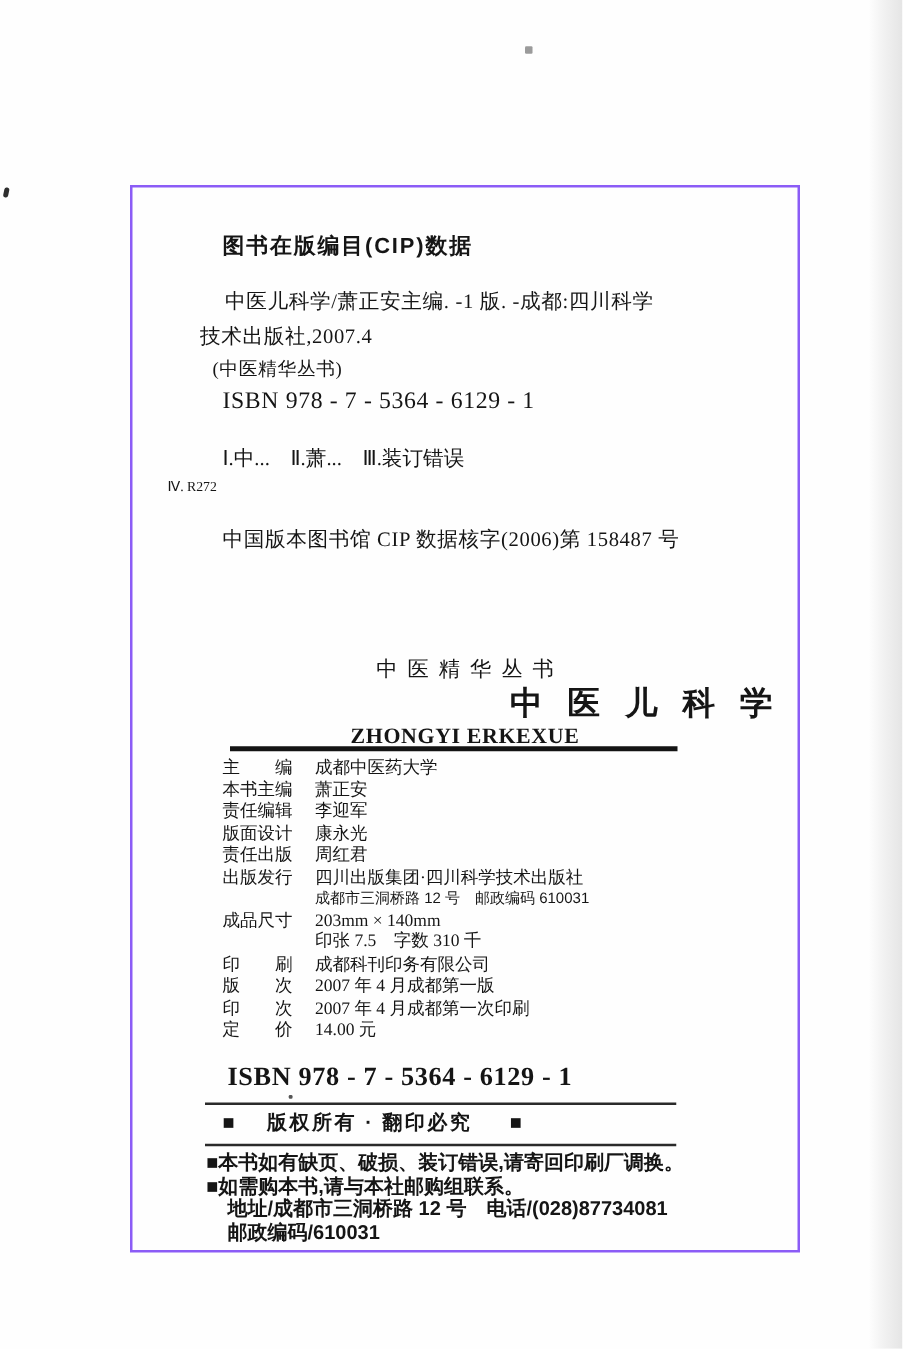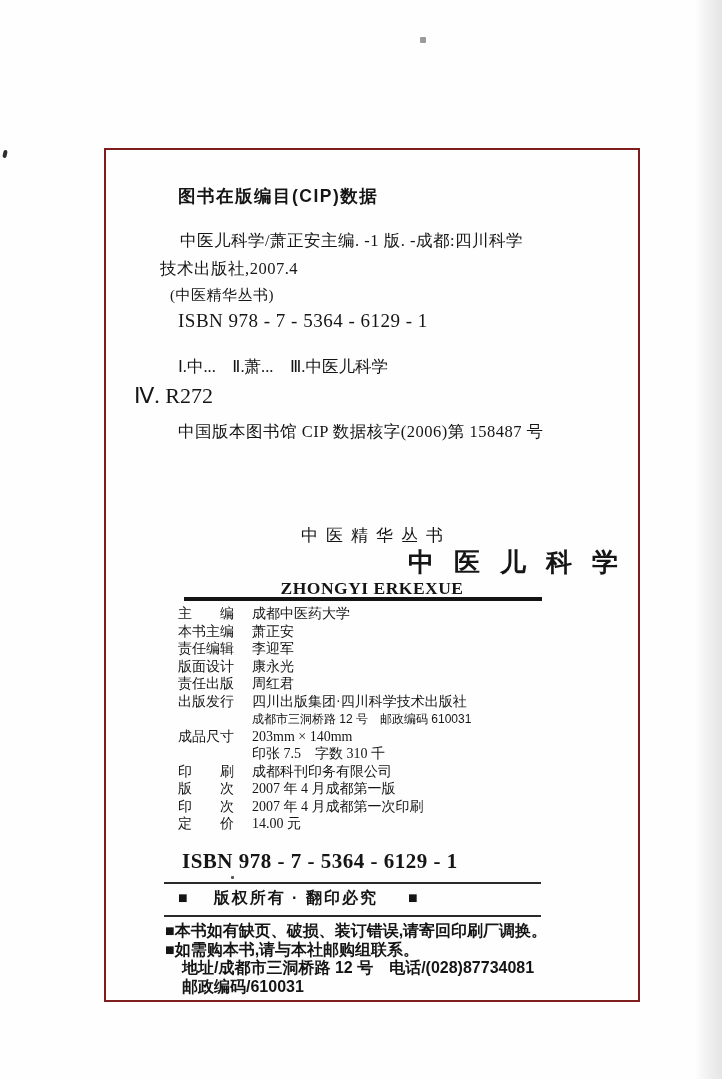--- a/index.html
+++ b/index.html
@@ -18,32 +18,32 @@
     background:linear-gradient(to right, rgba(130,130,130,0) 0%, rgba(130,130,130,0.10) 45%, rgba(140,140,140,0.22) 100%);
     pointer-events:none;
   }
   .speck-left { position:absolute; left:3px; top:150px; width:4px; height:8px; background:#2e2e2e; border-radius:2px; transform:rotate(12deg); }
   .speck-top { position:absolute; left:420px; top:37px; width:6px; height:6px; background:#8a8a8a; border-radius:1px; opacity:.85; }
   .speck-mid { position:absolute; left:231px; top:876px; width:3px; height:3px; background:#555; border-radius:1px; }
 
   
   .border-box {
     position:absolute; left:104px; top:148px; width:536px; height:854px;
-    border:2px solid #7f1d1d; box-sizing:border-box; background:transparent;
+    border:2px solid #8b5cf6; box-sizing:border-box; background:transparent;
   }
   .border-box > div { position:absolute; white-space:nowrap; }
 
   
   .cip-heading { left:72px; top:34px; font-family:"Liberation Sans",sans-serif; font-weight:bold; font-size:17.5px; letter-spacing:1.5px; }
   .cip-l1 { left:74px; top:80px;  font-size:16.5px; letter-spacing:0.5px; }
   .cip-l2 { left:54px; top:108px; font-size:16.5px; letter-spacing:0.5px; }
   .cip-l3 { left:64px; top:136px; font-size:15px; letter-spacing:0.5px; }
   .cip-isbn { left:72px; top:160px; font-size:19px; letter-spacing:0.5px; }
   .cip-class { left:72px; top:206px; font-size:16.5px; }
-  .cip-class2 { left:28px; top:233px; font-size:22px;text-align:right; }
+  .cip-class2 { left:28px; top:233px; font-size:11px;text-align:right; }
   .cip-record { left:72px; top:271px; font-size:16.5px; letter-spacing:0.5px; }
 
   
   .series { left:0; top:374px; width:100%; text-align:center; font-size:17px; letter-spacing:8px; text-indent:8px; }
   .book-title { left:0; top:395px; width:100%; text-align:right; font-family:"Liberation Sans",sans-serif; font-weight:bold; font-size:26px; letter-spacing:20px; text-indent:20px; }
   .pinyin { left:0; top:428px; width:100%; text-align:center; font-weight:bold; font-size:17.5px; letter-spacing:0.5px; }
   .title-rule { left:78px; top:447px; width:358px; height:4px; background:#141414; }
 
   
   .credits { left:72px; top:455px; font-size:14px; }
@@ -75,21 +75,21 @@
   <div class="speck-top"></div>
   <div class="speck-mid"></div>
 
   <div class="border-box">
 
     <div class="cip-heading">图书在版编目(CIP)数据</div>
     <div class="cip-l1">中医儿科学/萧正安主编. -1 版. -成都:四川科学</div>
     <div class="cip-l2">技术出版社,2007.4</div>
     <div class="cip-l3">(中医精华丛书)</div>
     <div class="cip-isbn">ISBN 978 - 7 - 5364 - 6129 - 1</div>
-    <div class="cip-class">Ⅰ.中...　Ⅱ.萧...　Ⅲ.中医儿科学</div>
+    <div class="cip-class">Ⅰ.中...　Ⅱ.萧...　Ⅲ.装订错误</div>
     <div class="cip-class2">Ⅳ. R272</div>
     <div class="cip-record">中国版本图书馆 CIP 数据核字(2006)第 158487 号</div>
 
     <div class="series">中医精华丛书</div>
     <div class="book-title">中医儿科学</div>
     <div class="pinyin">ZHONGYI ERKEXUE</div>
     <div class="title-rule"></div>
 
     <div class="credits">
       <div class="credit-row"><span class="credit-label">主　　编</span><span class="credit-value">成都中医药大学</span></div>

